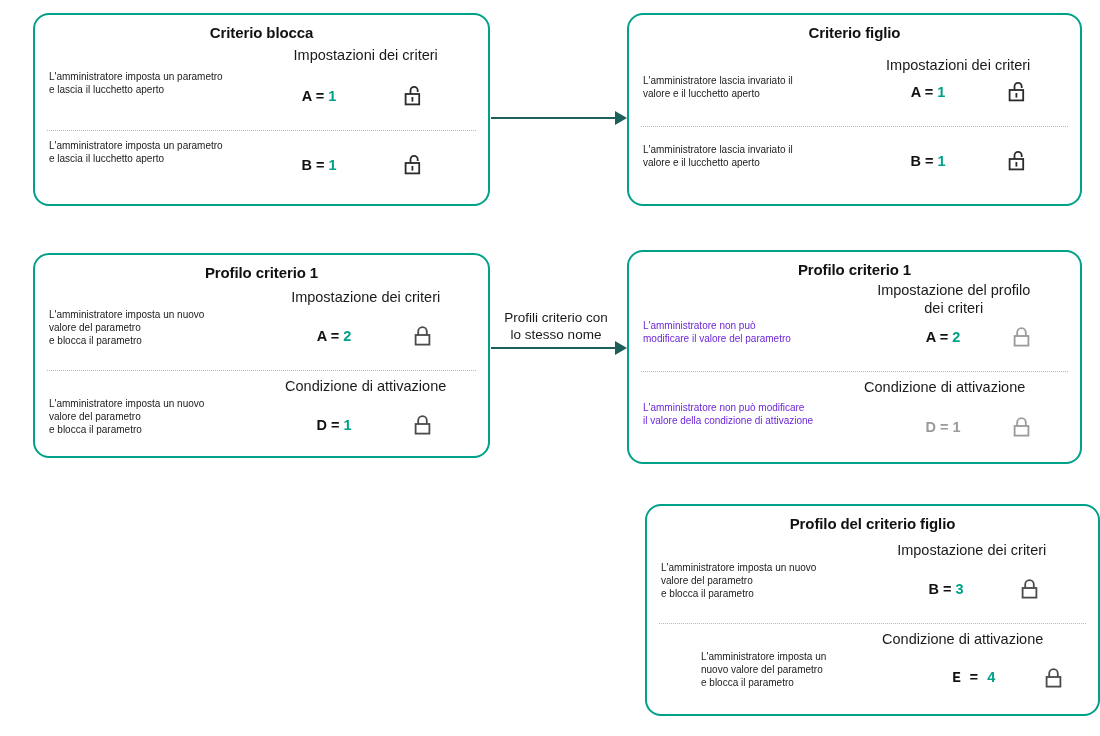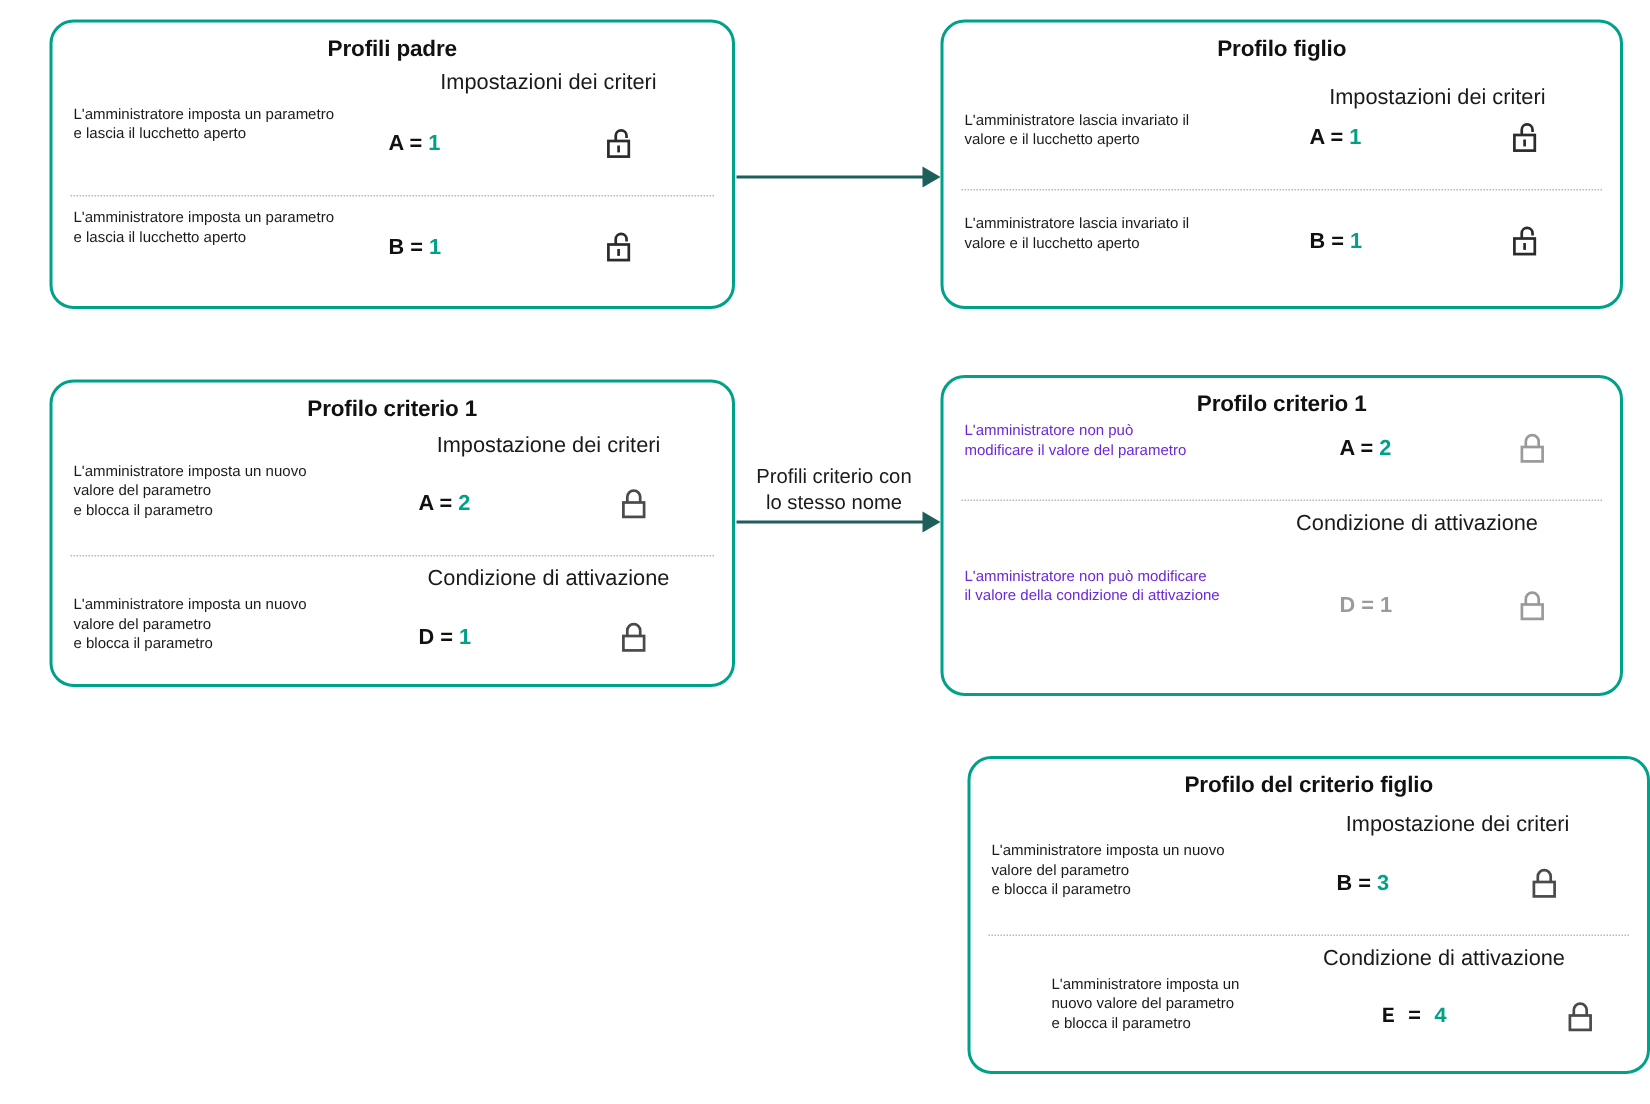--- a/index.html
+++ b/index.html
@@ -66,21 +66,21 @@
     color: #1a1a1a;
     white-space: pre-line;
   }
   .desc.dim { color: #6d28d9; }
 
   .value {
     font-size: 14.5px;
     font-weight: bold;
     color: #111111;
     white-space: nowrap;
-    text-align: left;
+    text-align: center;
   }
   .value .num { color: #00a189; }
   .value.dim, .value.dim .num { color: #9a9a9a; }
 
   .lockwrap {
     display: flex;
     align-items: center;
     justify-content: center;
   }
 
@@ -113,21 +113,21 @@
   #card-profile1 { left: 33px;  top: 253px; width: 457px; height: 205px; }
   #card-profile1-right { left: 627px; top: 250px; width: 455px; height: 214px; }
   #card-childprofile   { left: 645px; top: 504px; width: 455px; height: 212px; }
 </style>
 </head>
 <body>
 
 <div class="stage">
 
   <div class="card" id="card-parent">
-    <div class="card-title">Profili padre</div>
+    <div class="card-title">Criterio blocca</div>
 
     <div class="sec-label" style="margin-top:4px; margin-left:46%; width:54%;">Impostazioni dei criteri</div>
 
     <div class="rows">
       <div class="row" style="margin-top:4px; height:62px;">
         <div class="desc" style="width:210px; padding-top:2px;">L'amministratore imposta un parametro
  e lascia il lucchetto aperto</div>
         <div class="value" style="width:120px; padding-top:20px;"><span>A =</span> <span class="num">1</span></div>
         <div class="lockwrap" style="width:70px; padding-top:16px;">
           <svg width="20" height="24" viewBox="0 0 20 24" aria-hidden="true">
@@ -149,21 +149,21 @@
             <path d="M6.5 10 V6.5 a3.6 3.6 0 0 1 7.2 0 V8" fill="none" stroke="#2b2b2b" stroke-width="1.8"></path>
             <rect x="1.6" y="10" width="13.6" height="10.4" fill="none" stroke="#2b2b2b" stroke-width="1.8"></rect>
             <rect x="7.5" y="13" width="1.8" height="4.6" fill="#2b2b2b"></rect>
           </svg>
         </div>
       </div>
     </div>
   </div>
 
   <div class="card" id="card-child">
-    <div class="card-title">Profilo figlio</div>
+    <div class="card-title">Criterio figlio</div>
 
     <div class="sec-label" style="margin-top:14px; margin-left:46%; width:54%;">Impostazioni dei criteri</div>
 
     <div class="rows">
       <div class="row" style="margin-top:0px; height:52px;">
         <div class="desc" style="width:230px; padding-top:0px;">L'amministratore lascia invariato il
 valore e il lucchetto aperto</div>
         <div class="value" style="width:110px; padding-top:10px;"><span>A =</span> <span class="num">1</span></div>
         <div class="lockwrap" style="width:70px; padding-top:6px;">
           <svg width="20" height="24" viewBox="0 0 20 24" aria-hidden="true">
@@ -224,36 +224,38 @@
           </svg>
         </div>
       </div>
     </div>
   </div>
 
   <div class="card" id="card-profile1-right">
     <div class="card-title">Profilo criterio 1</div>
 
     <div class="rows">
+      <div class="sec-label" style="margin-top:2px; margin-left:44%; width:56%; white-space:pre-line;">Impostazione del profilo
+dei criteri</div>
       <div class="row" style="margin-top:2px; height:52px;">
         <div class="desc dim" style="width:250px; padding-top:0px;">L'amministratore non può
 modificare il valore del parametro</div>
         <div class="value" style="width:100px; padding-top:10px;"><span>A =</span> <span class="num">2</span></div>
         <div class="lockwrap" style="width:60px; padding-top:6px;">
           <svg width="20" height="24" viewBox="0 0 20 24" aria-hidden="true">
             <path d="M4.2 11 V7.4 a4.3 4.3 0 0 1 8.6 0 V11" fill="none" stroke="#9a9a9a" stroke-width="1.8"></path>
             <rect x="1.6" y="11" width="13.8" height="9.6" fill="none" stroke="#9a9a9a" stroke-width="1.8"></rect>
           </svg>
         </div>
       </div>
 
       <div class="row-sep"></div>
 
       <div class="sec-label" style="margin-top:6px; margin-left:40%; width:60%;">Condizione di attivazione</div>
-      <div class="row" style="margin-top:20px; height:70px;">
+      <div class="row" style="margin-top:5px; height:70px;">
         <div class="desc dim" style="width:250px; padding-top:0px;">L'amministratore non può modificare
  il valore della condizione di attivazione</div>
         <div class="value dim" style="width:100px; padding-top:18px;"><span>D =</span> <span class="num">1</span></div>
         <div class="lockwrap" style="width:60px; padding-top:14px;">
           <svg width="20" height="24" viewBox="0 0 20 24" aria-hidden="true">
             <path d="M4.2 11 V7.4 a4.3 4.3 0 0 1 8.6 0 V11" fill="none" stroke="#9a9a9a" stroke-width="1.8"></path>
             <rect x="1.6" y="11" width="13.8" height="9.6" fill="none" stroke="#9a9a9a" stroke-width="1.8"></rect>
           </svg>
         </div>
       </div>

